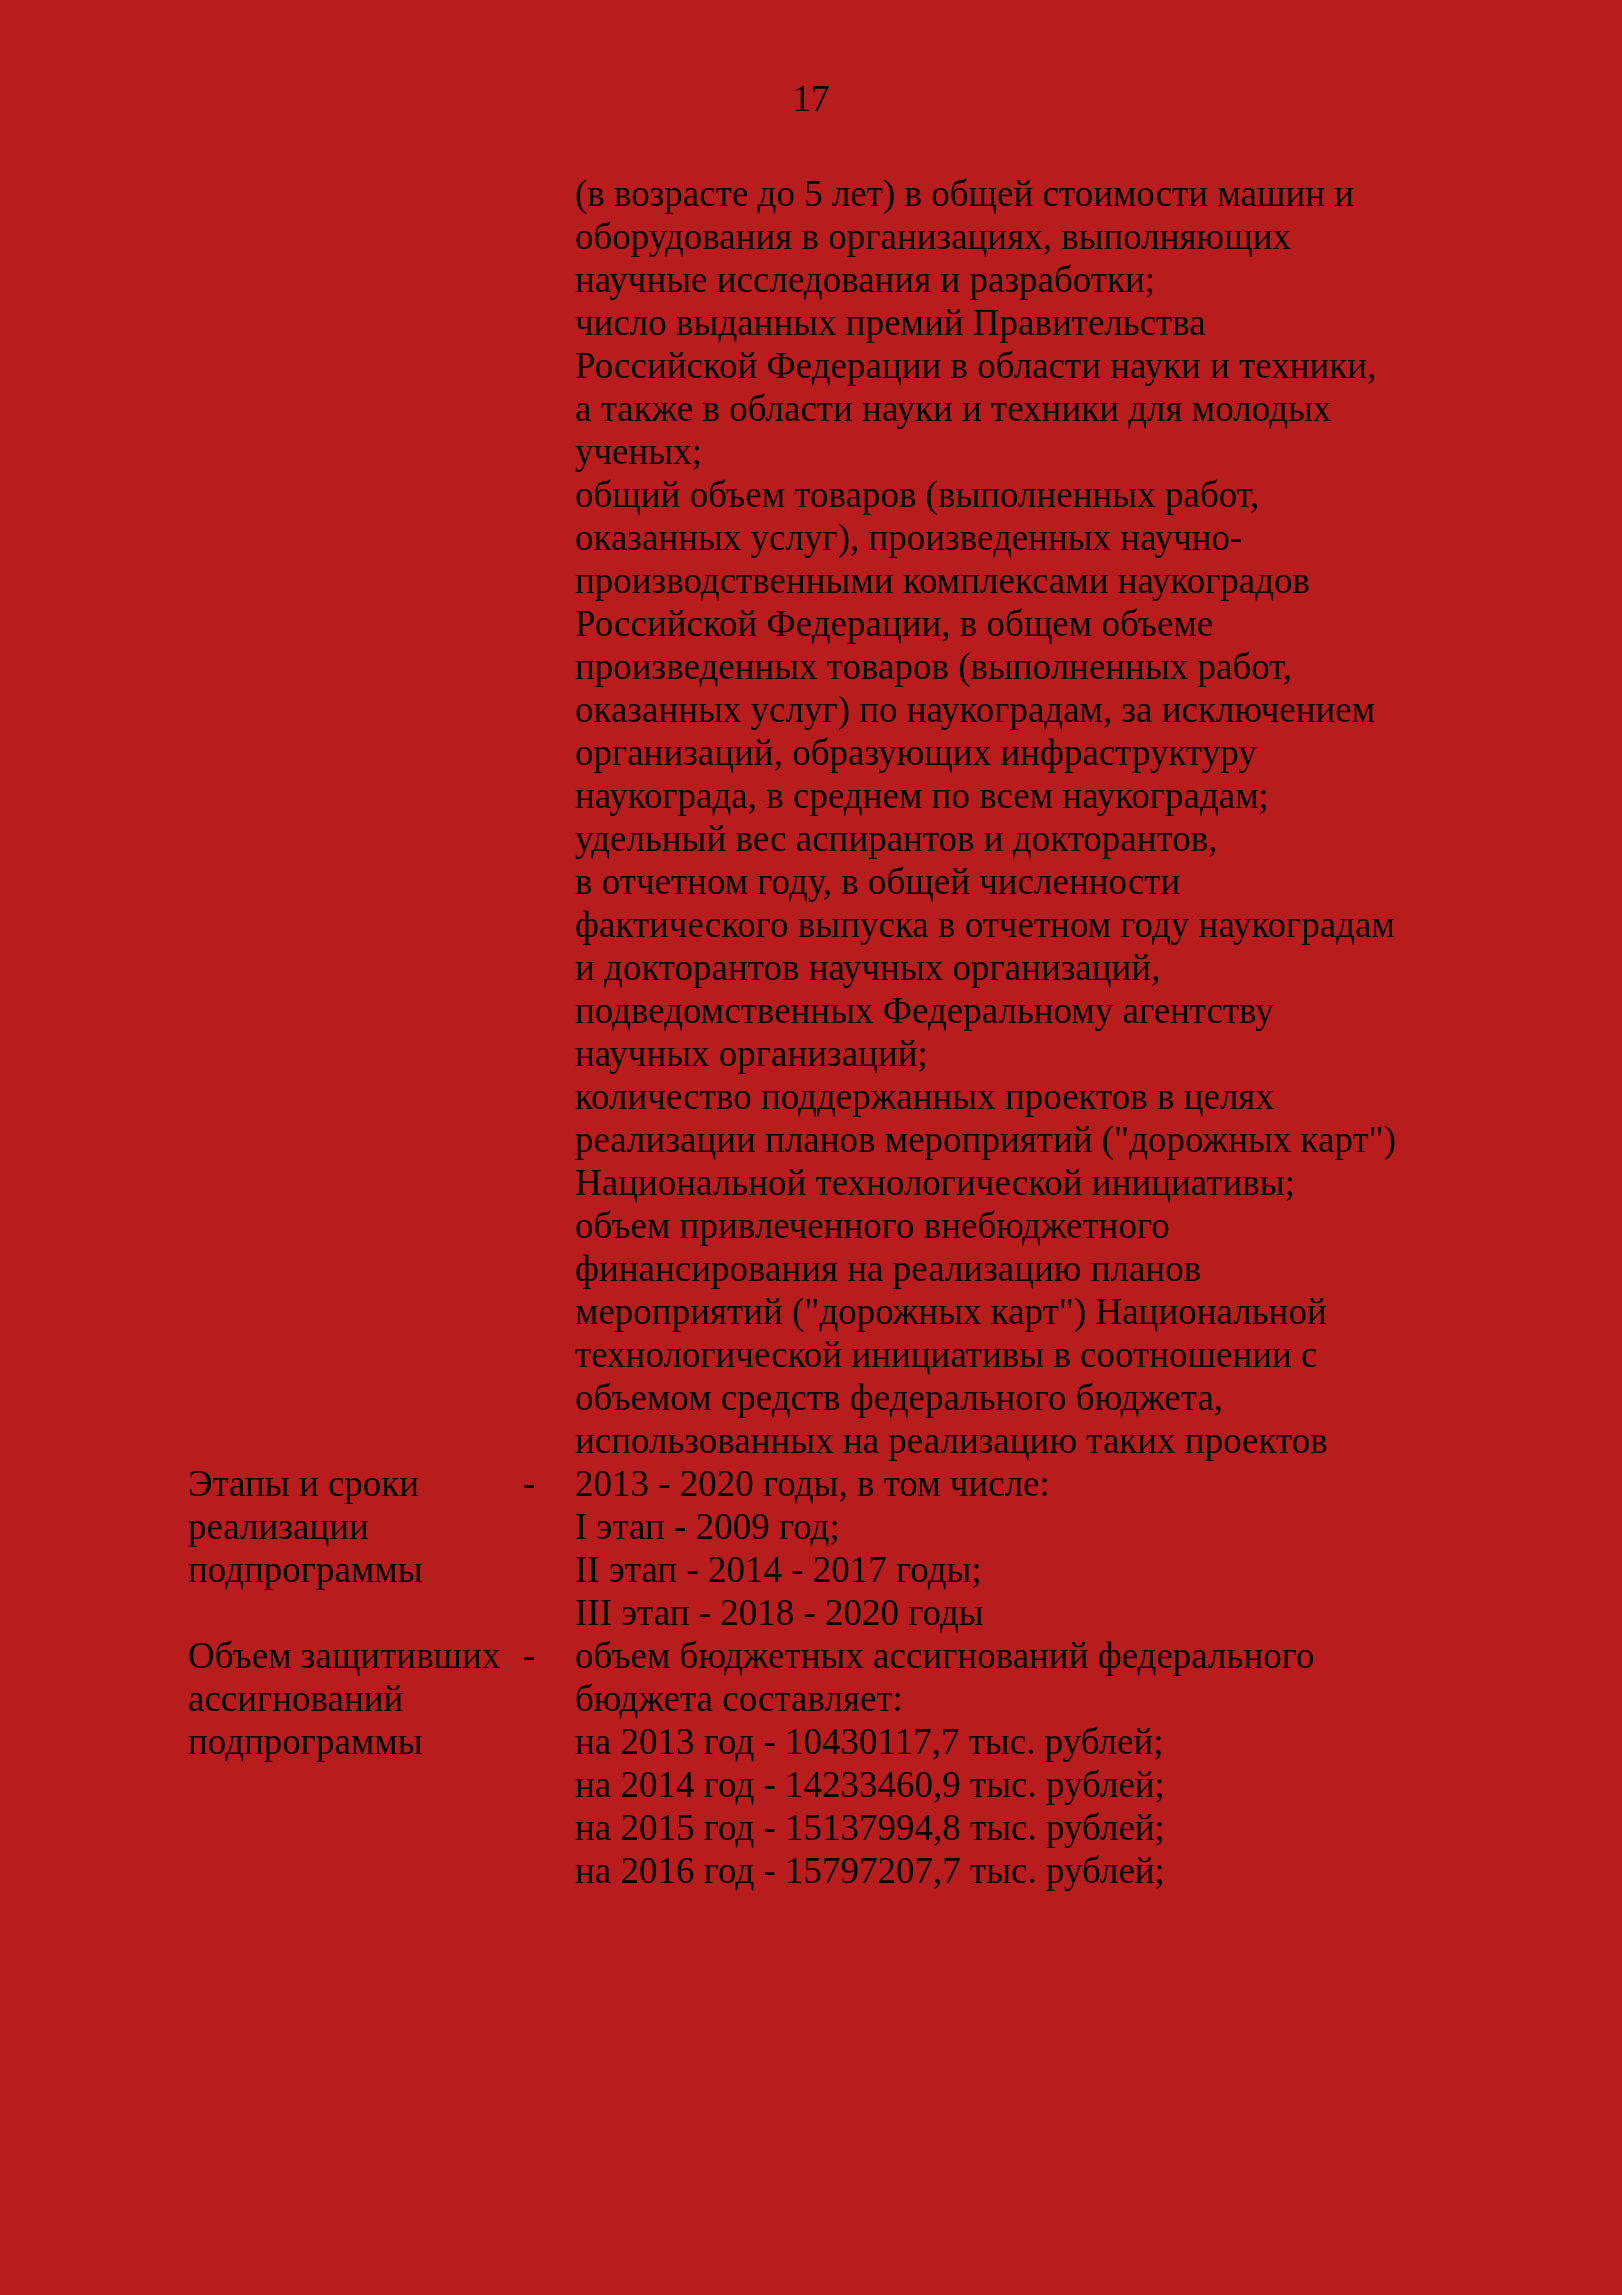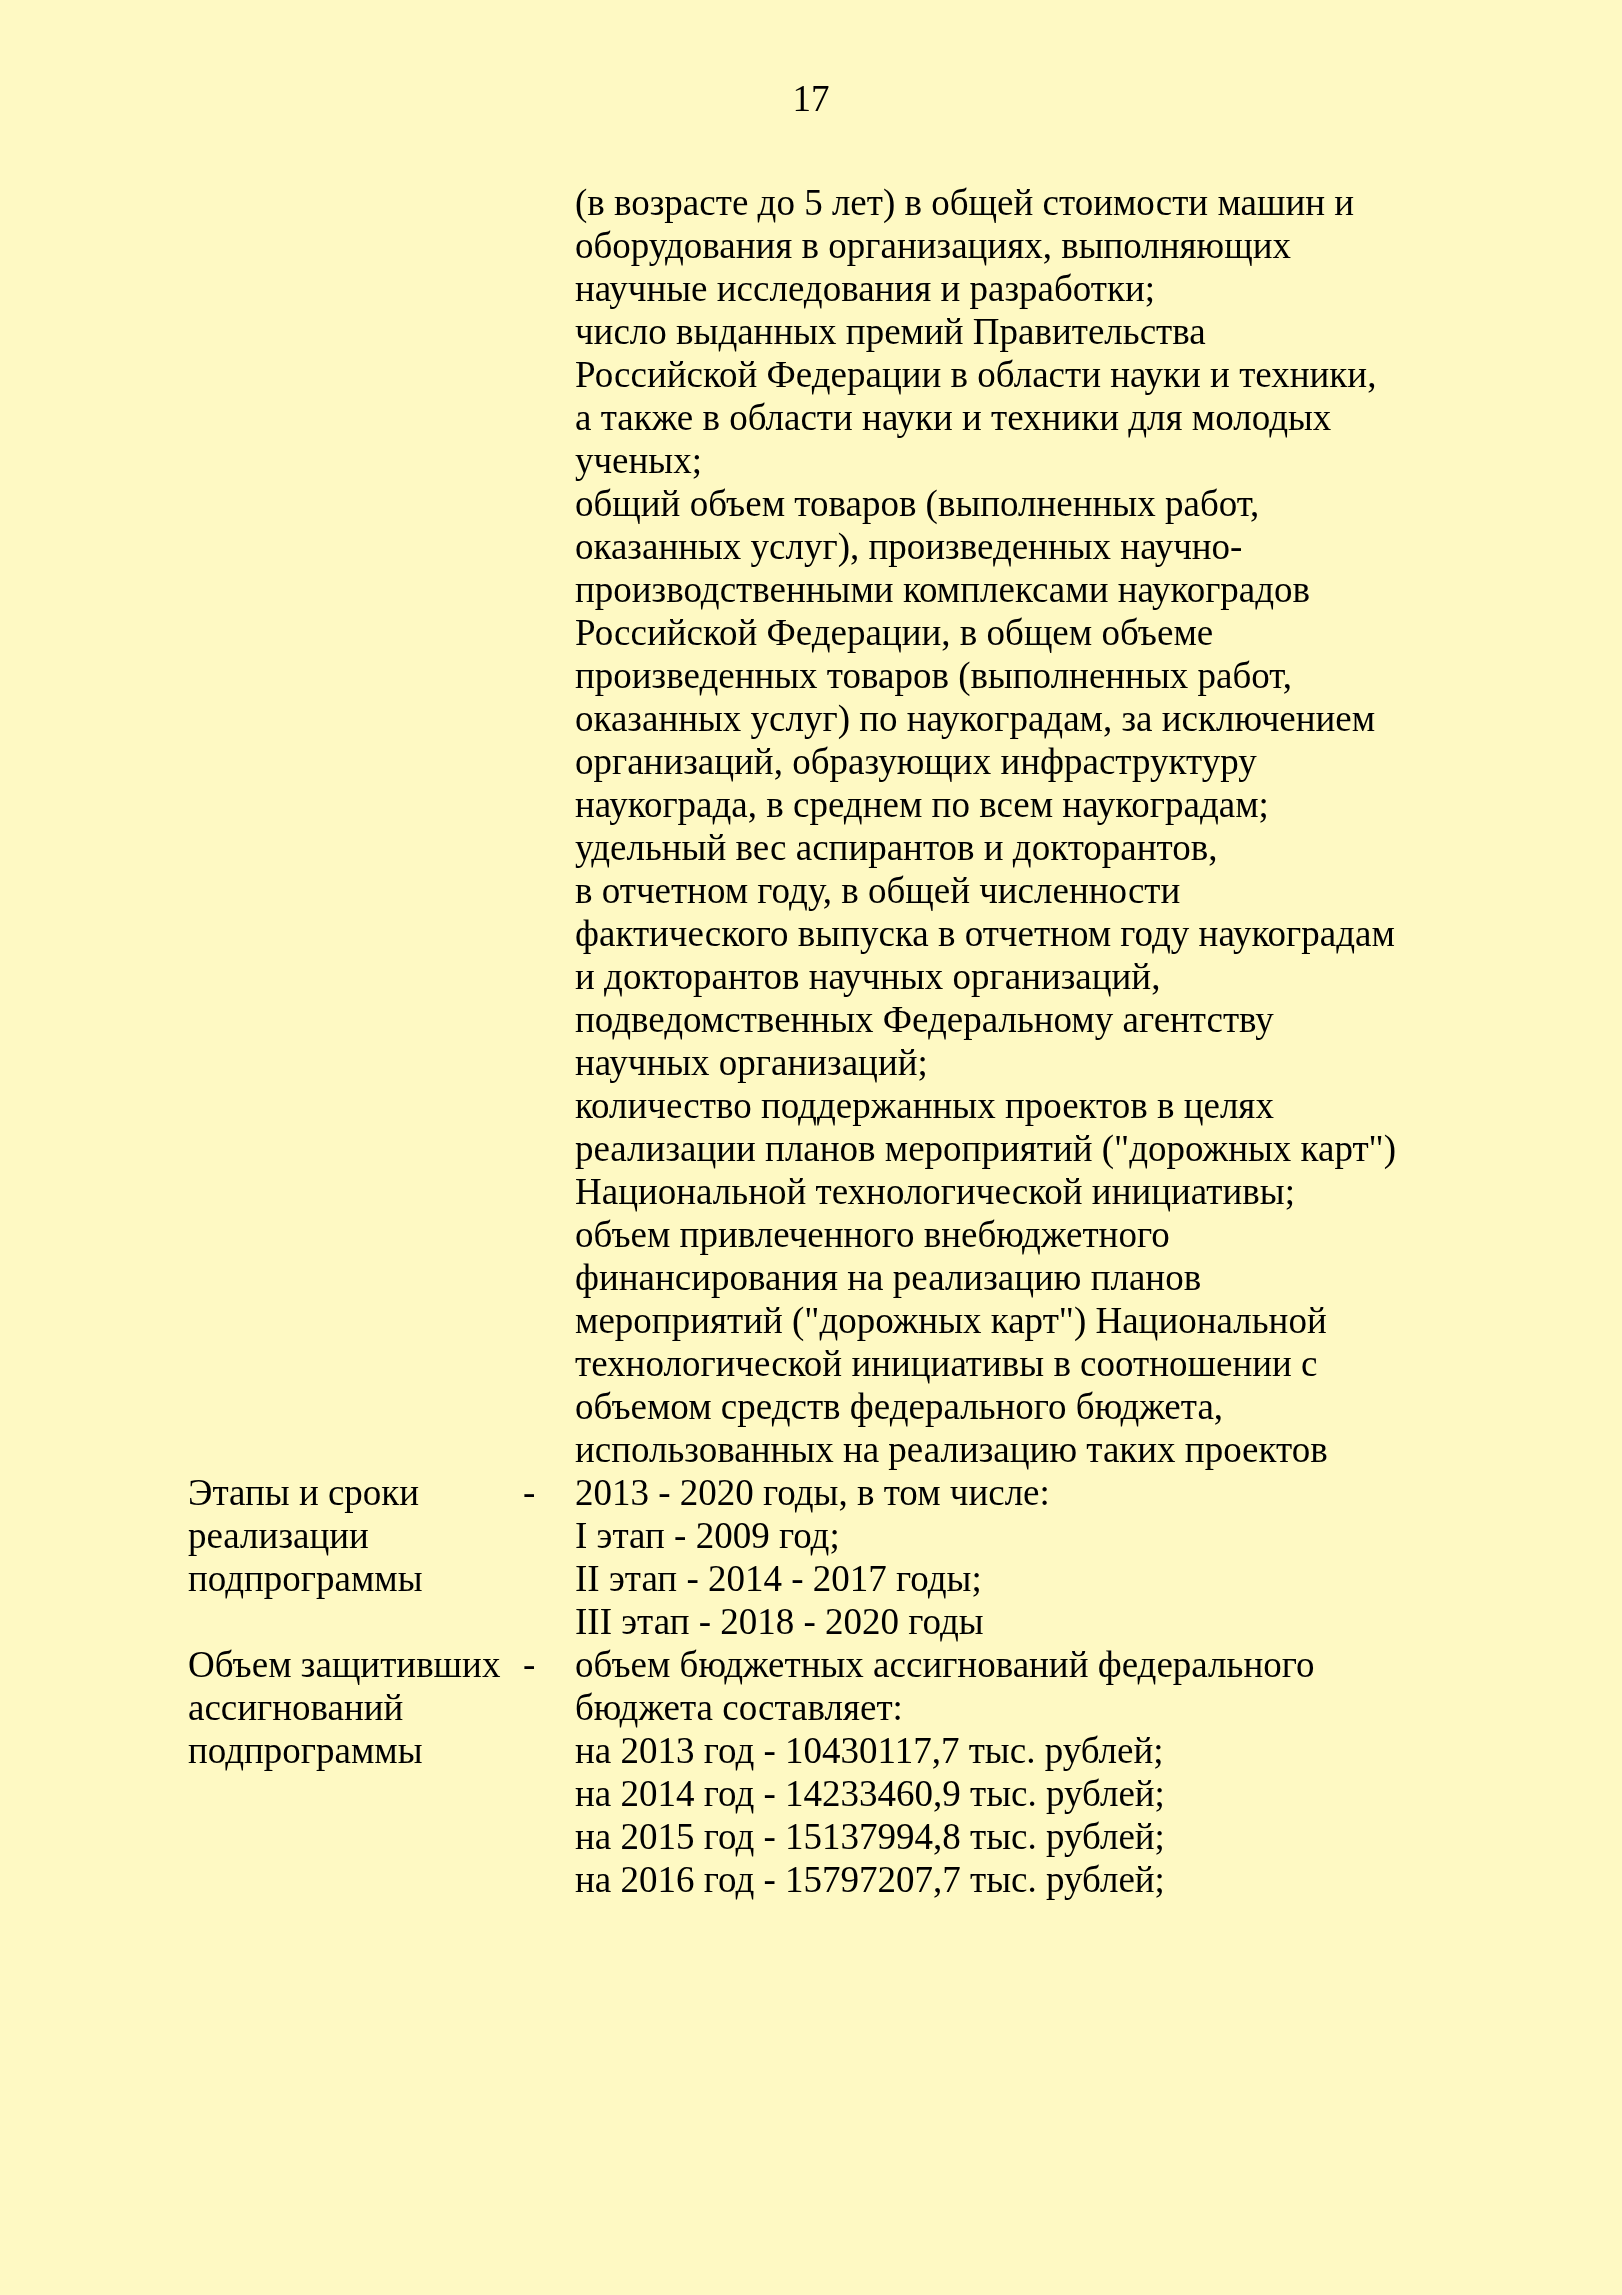--- a/index.html
+++ b/index.html
@@ -4,21 +4,21 @@
 <style>
   html, body {
     margin: 0;
     padding: 0;
     background: #ffffff;
   }
   .page {
     position: relative;
     width: 1622px;
     height: 2295px;
-    background: #fef9c3;
+    background: #b91c1c;
     color: #000000;
     font-family: "Liberation Serif", "DejaVu Serif", serif;
     font-size: 37px;
     line-height: 43px;
     overflow: hidden;
   }
   .page-number {
     position: absolute;
     top: 77px;
     left: 0;
@@ -41,21 +41,21 @@
   }
   .dash-col {
     width: 52px;
     flex: 0 0 52px;
   }
   .value-col {
     flex: 1 1 auto;
     min-width: 0;
   }
   .continuation-row {
-    margin-top: 16px;
+    margin-top: 7px;
   }
   .spaced-row {
   }
   .text-line {
     white-space: nowrap;
   }
 </style>
 </head>
 <body>
 

